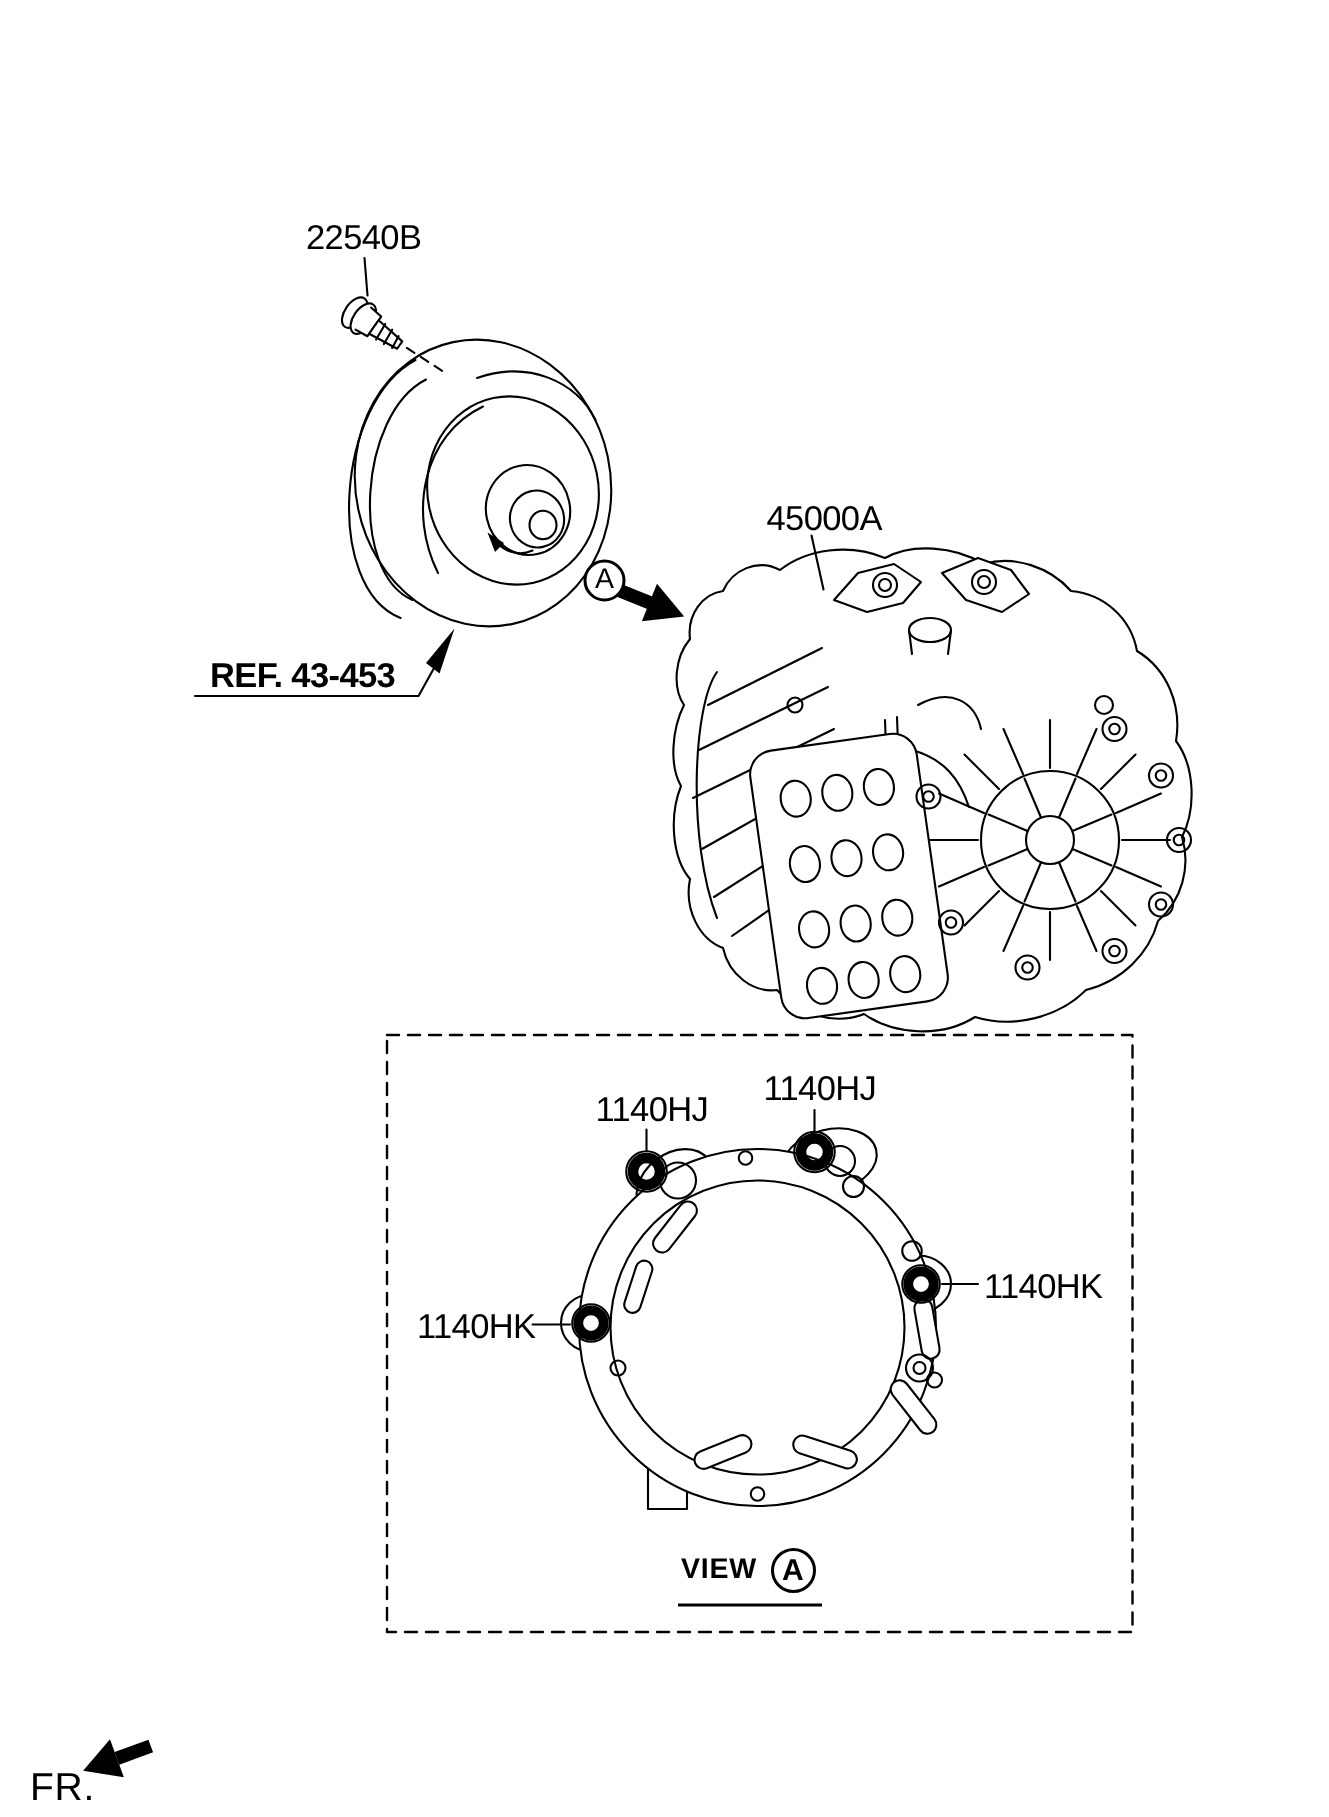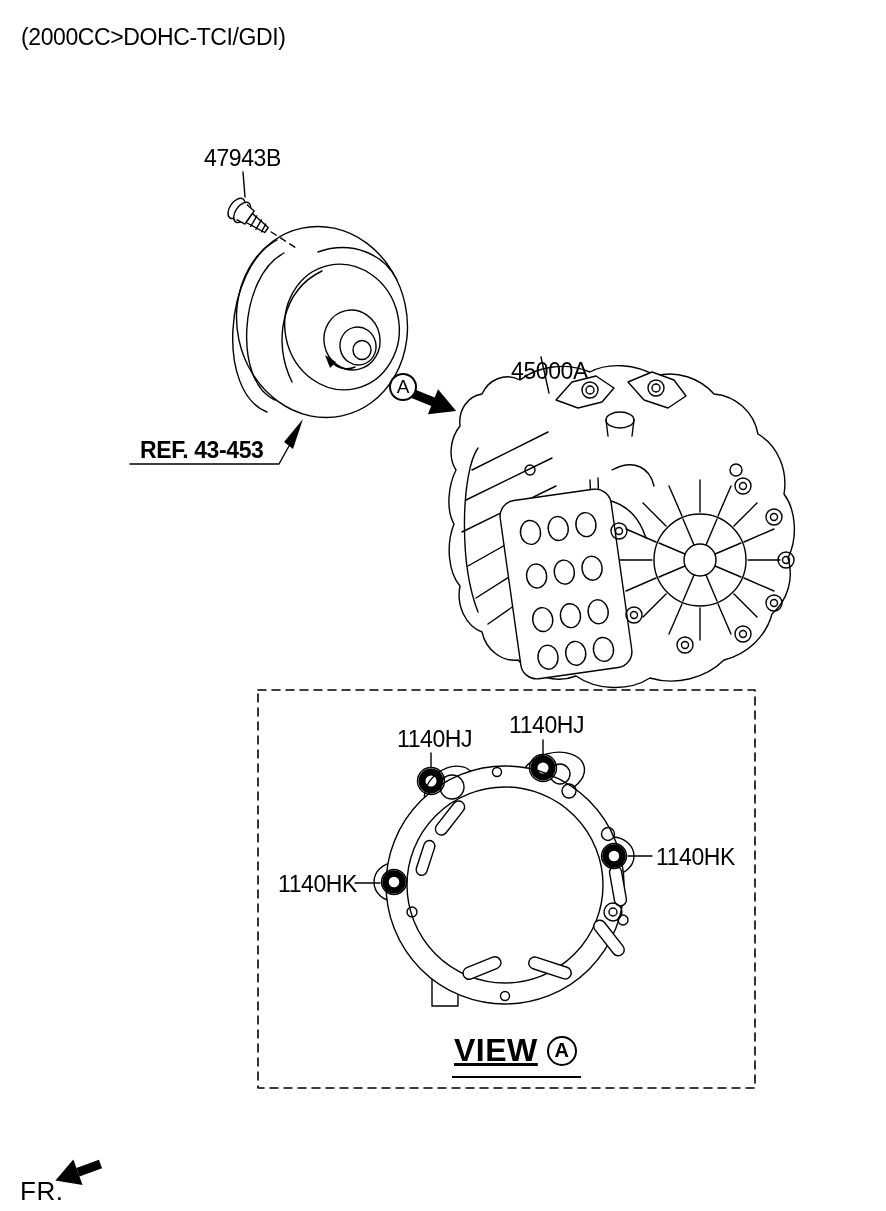--- a/index.html
+++ b/index.html
@@ -6,21 +6,21 @@
   #page{position:relative;width:886px;height:1211px;background:#fff;overflow:hidden;
         font-family:"Liberation Sans", sans-serif;color:#000;}
   svg{position:absolute;left:0;top:0;}
   .lbl{position:absolute;font-size:23px;letter-spacing:-0.4px;white-space:nowrap;line-height:1;}
   .lbl.bold{font-weight:700;}
   .marker{position:absolute;width:28px;height:28px;border:2px solid #000;border-radius:50%;
           display:flex;align-items:center;justify-content:center;font-size:19px;font-weight:400;
           background:#fff;box-sizing:border-box;}
   .viewrow{position:absolute;display:flex;align-items:center;gap:9px;
            border-bottom:2px solid #000;padding:0 4px 7px 2px;}
-  .viewrow .vtext{font-size:32px;font-weight:700;letter-spacing:0.5px;text-decoration:underline;}
+  .viewrow .vtext{font-size:19px;font-weight:700;letter-spacing:0.5px;}
   .viewrow .vmarker{width:30px;height:30px;border:2px solid #000;border-radius:50%;
            display:flex;align-items:center;justify-content:center;font-size:20px;font-weight:700;
            box-sizing:border-box;}
   .fr{position:absolute;left:20px;top:1176px;font-size:26px;font-weight:400;letter-spacing:0.5px;}
 </style>
 </head>
 <body>
 
 <div id="page">
 
@@ -221,25 +221,24 @@
         <line x1="355" y1="883" x2="380" y2="883"></line>
       </g>
 
       <g transform="rotate(160 80 1172)" fill="#000" stroke="none">
         <rect x="58" y="1168" width="24" height="9"></rect>
         <polygon points="82,1159 82,1186 106,1172.5"></polygon>
       </g>
     </g>
   </svg>
 
-  <div class="lbl" style="left:21px;top:26px;">(2000CC&gt;DOHC-TCI/GDI)</div>
-
-  <div class="lbl" style="left:204px;top:147px;">47943B</div>
-
-  <div class="lbl" style="left:511px;top:334px;margin-top:26px;">45000A</div>
+
+  <div class="lbl" style="left:204px;top:147px;">22540B</div>
+
+  <div class="lbl" style="left:511px;top:334px;">45000A</div>
 
   <div class="lbl bold" style="left:140px;top:439px;text-align:center;">REF. 43-453</div>
 
   <div class="marker" style="left:389px;top:373px;">A</div>
 
   <div class="lbl" style="left:397px;top:728px;">1140HJ</div>
   <div class="lbl" style="left:509px;top:714px;">1140HJ</div>
   <div class="lbl" style="left:656px;top:846px;">1140HK</div>
   <div class="lbl" style="left:278px;top:873px;">1140HK</div>
 

